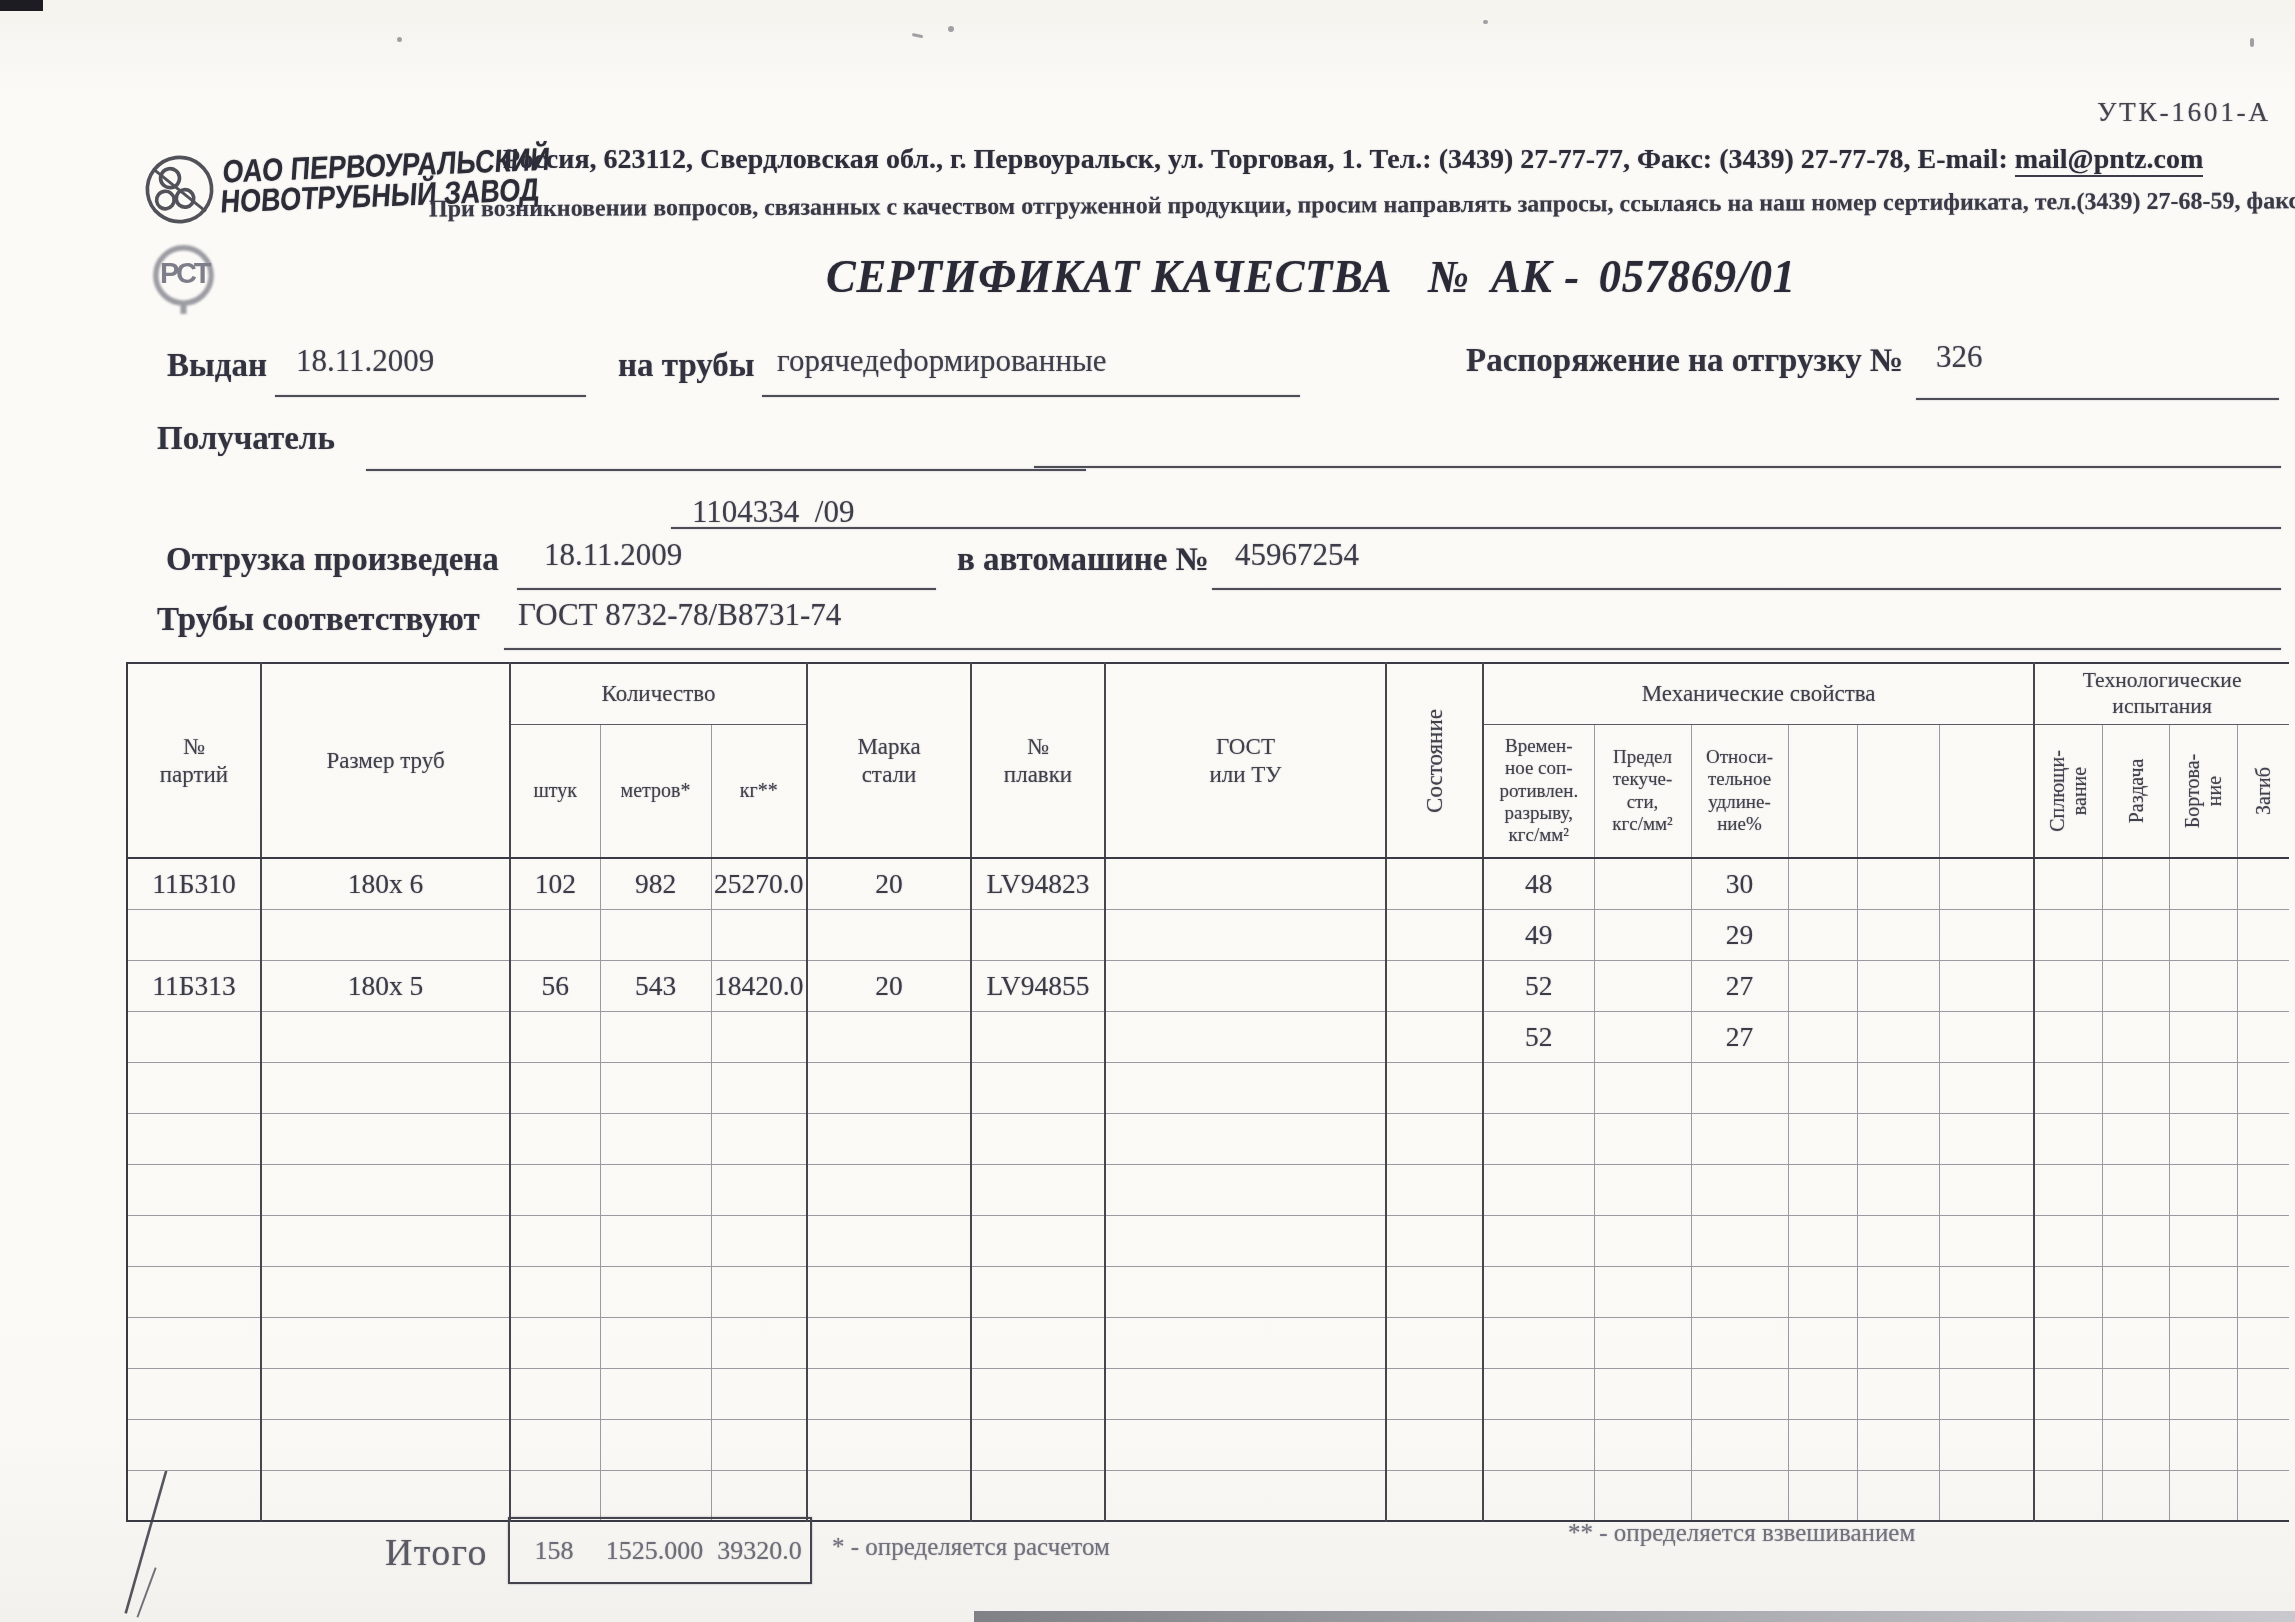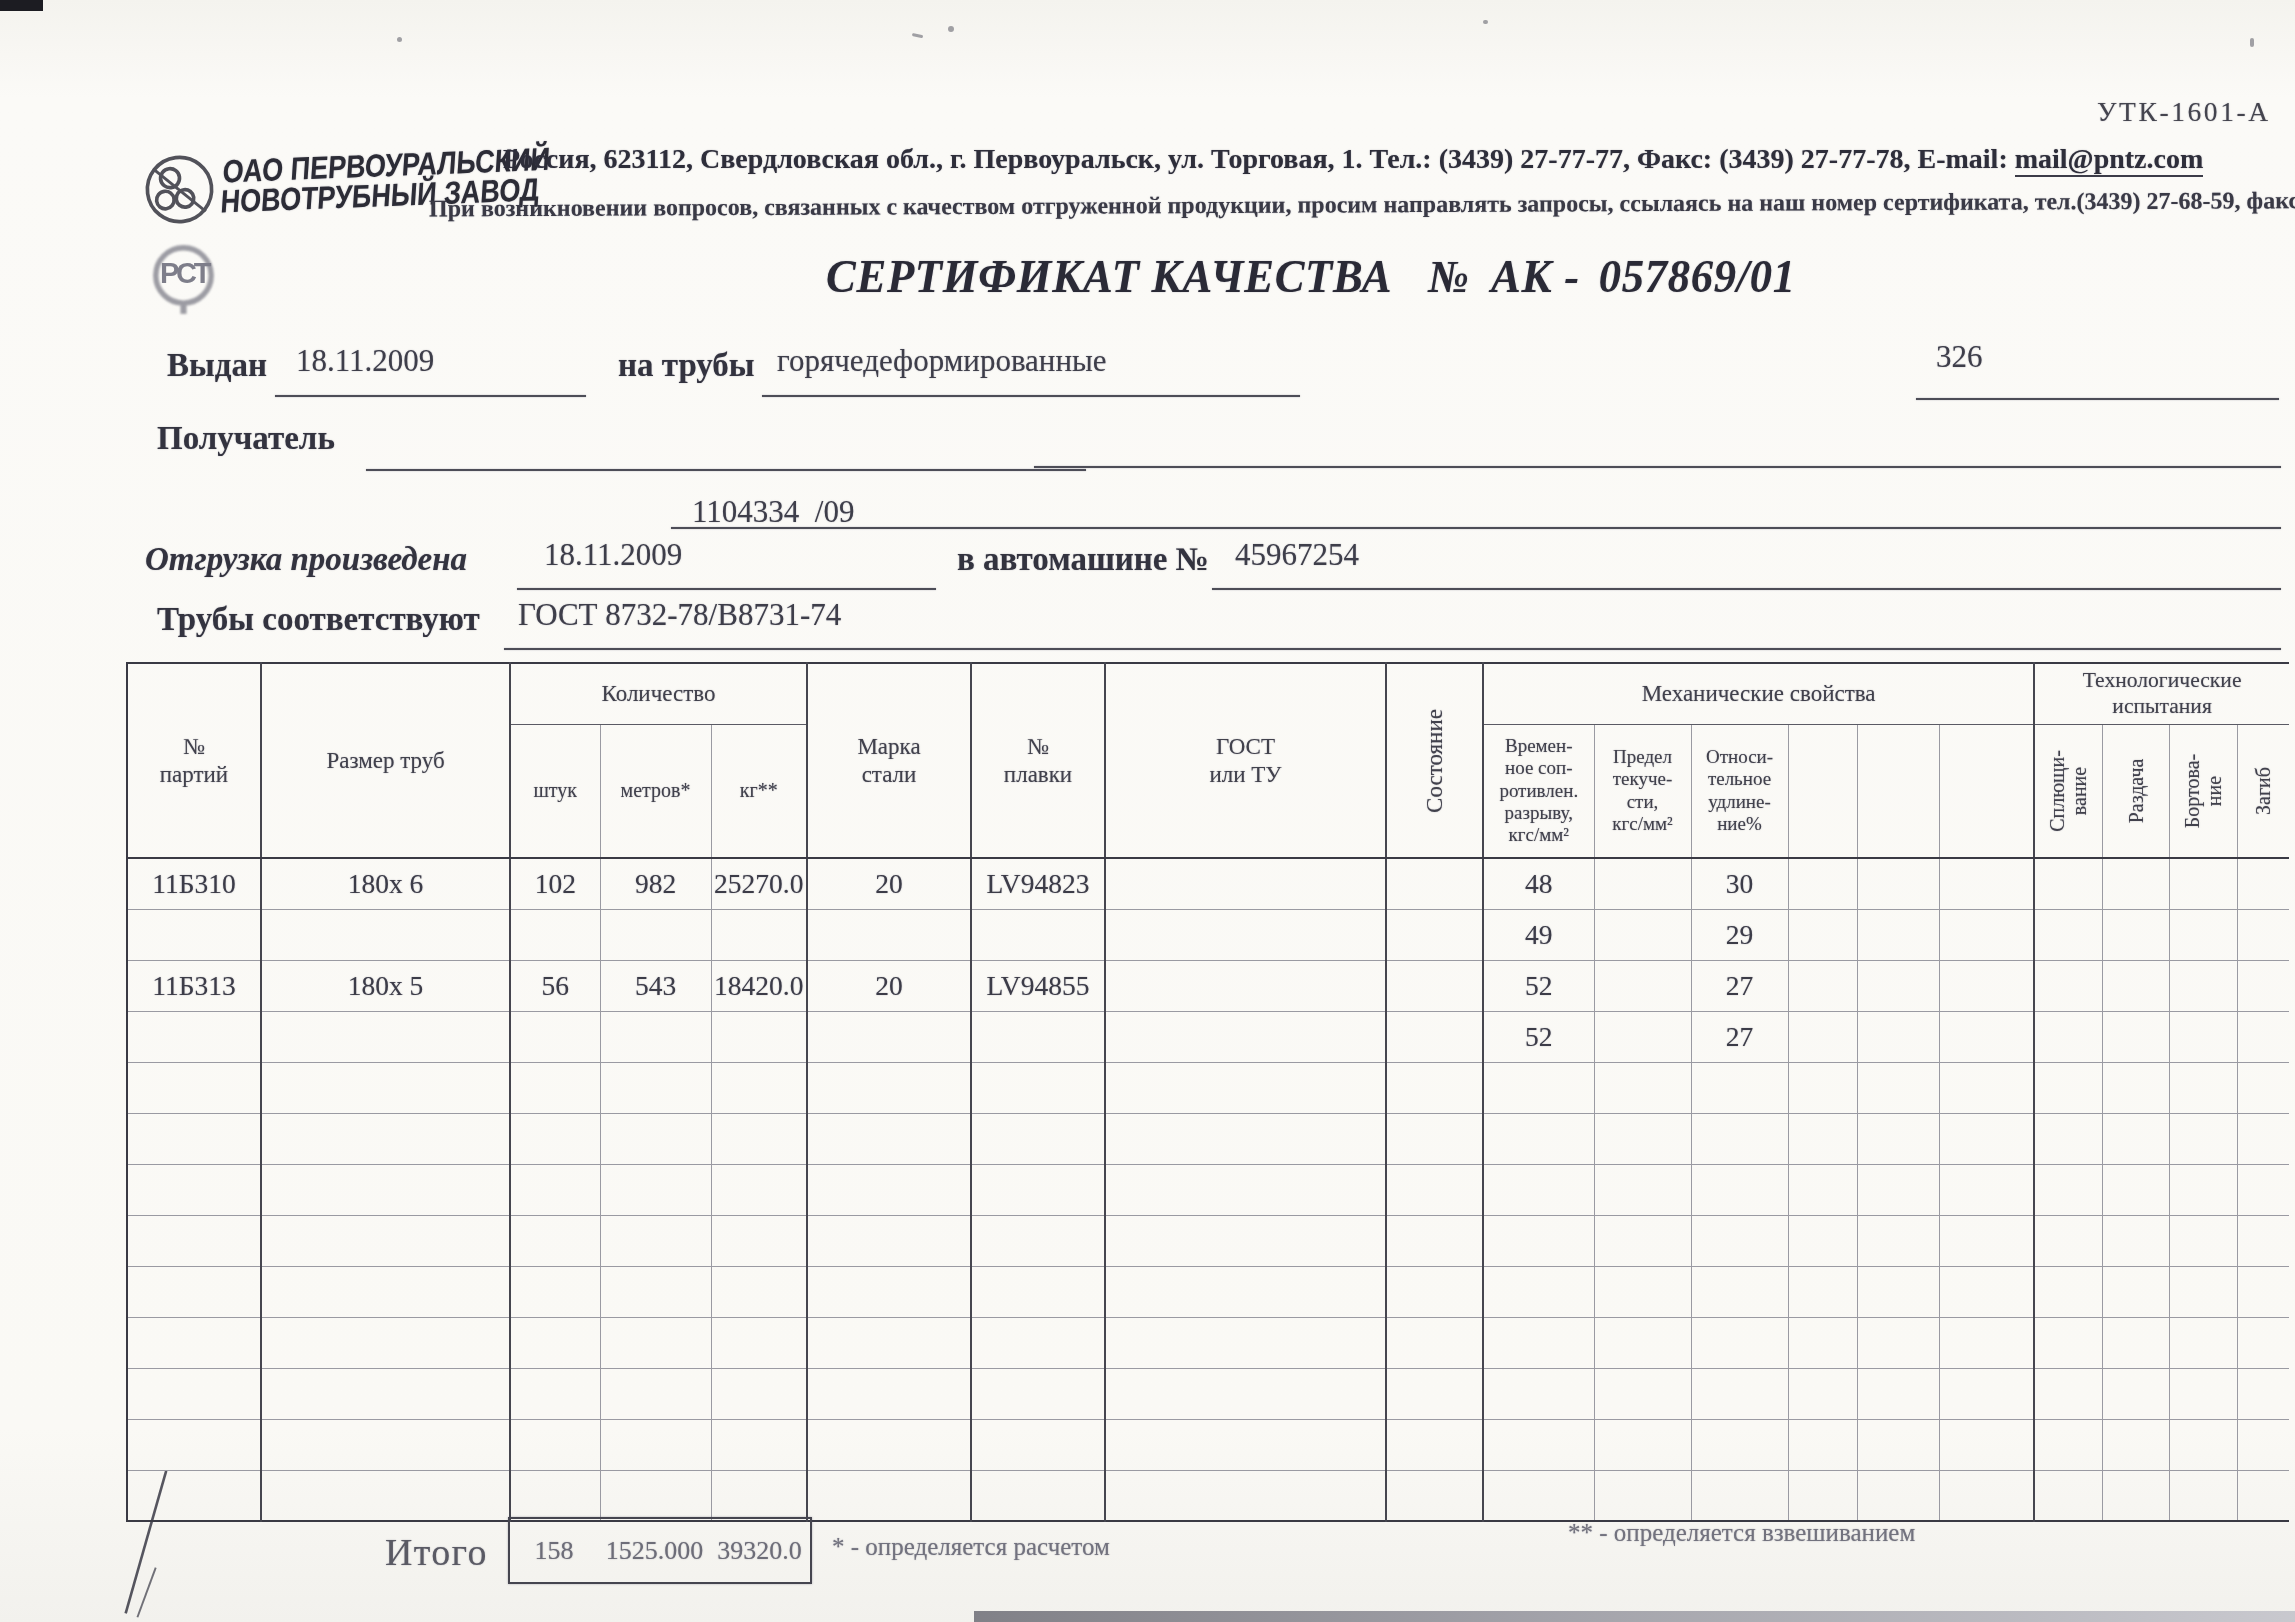--- a/index.html
+++ b/index.html
@@ -113,31 +113,32 @@
   <div class="abs title-row fuzz">
     <span>СЕРТИФИКАТ КАЧЕСТВА</span><span class="gap1">№</span><span class="gap2">АК -</span><span class="gap3">057869/01</span>
   </div>
 
   <div class="abs lbl fuzz" style="left:167px;top:347px;">Выдан</div>
   <div class="abs val fuzz" style="left:296px;top:343px;">18.11.2009</div>
   <div class="uline" style="left:275px;top:395px;width:311px;"></div>
   <div class="abs lbl fuzz" style="left:618px;top:347px;">на трубы</div>
   <div class="abs val fuzz" style="left:777px;top:343px;">горячедеформированные</div>
   <div class="uline" style="left:762px;top:395px;width:538px;"></div>
+  <div class="abs lbl fuzz" style="left:1466px;top:342px;">Распоряжение на отгрузку №</div>
   <div class="abs val fuzz" style="left:1936px;top:339px;">326</div>
   <div class="uline" style="left:1916px;top:398px;width:363px;"></div>
 
   <div class="abs lbl fuzz" style="left:157px;top:420px;">Получатель</div>
   <div class="uline" style="left:366px;top:469px;width:720px;"></div>
   <div class="uline" style="left:1034px;top:466px;width:1247px;"></div>
 
   <div class="abs val fuzz" style="left:692px;top:476px;margin-top:18px;">1104334  /09</div>
   <div class="uline" style="left:671px;top:527px;width:1610px;"></div>
 
-  <div class="abs lbl fuzz" style="left:145px;top:541px;font-style:italic;">Отгрузка произведена</div>
+  <div class="abs lbl fuzz" style="left:166px;top:541px;">Отгрузка произведена</div>
   <div class="abs val fuzz" style="left:544px;top:537px;">18.11.2009</div>
   <div class="uline" style="left:517px;top:588px;width:419px;"></div>
   <div class="abs lbl fuzz" style="left:957px;top:541px;">в автомашине №</div>
   <div class="abs val fuzz" style="left:1235px;top:537px;">45967254</div>
   <div class="uline" style="left:1212px;top:588px;width:1069px;"></div>
 
   <div class="abs lbl fuzz" style="left:157px;top:601px;">Трубы соответствуют</div>
   <div class="abs val fuzz" style="left:518px;top:597px;">ГОСТ 8732-78/В8731-74</div>
   <div class="uline" style="left:504px;top:648px;width:1777px;"></div>
 

